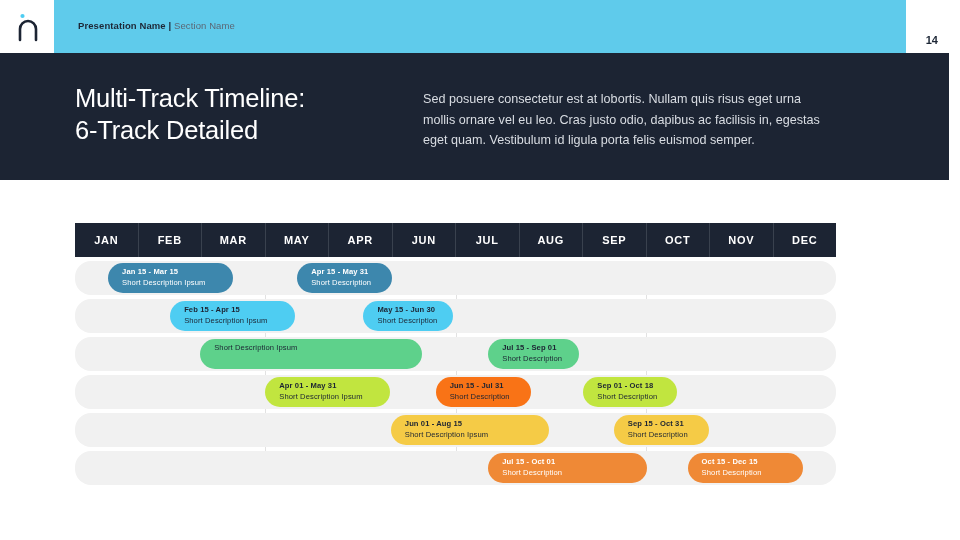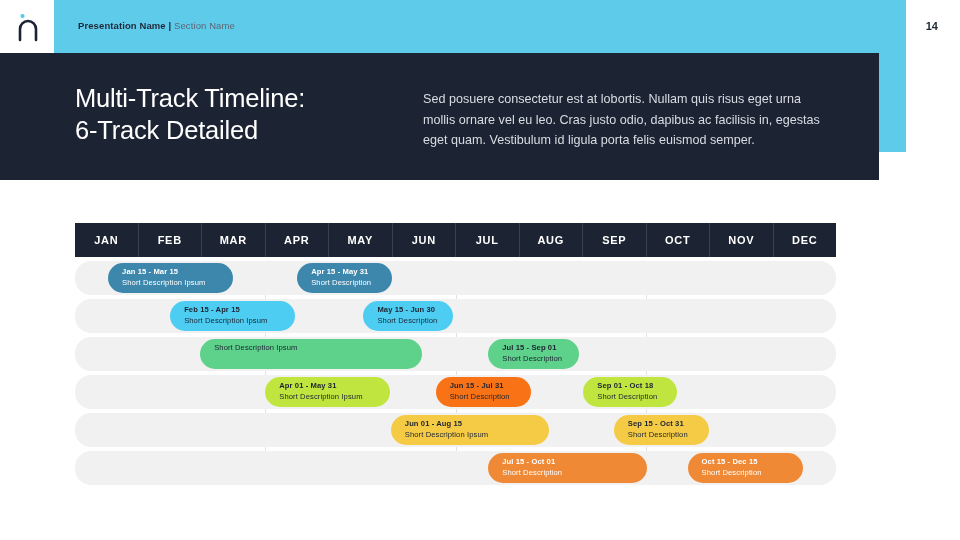--- a/index.html
+++ b/index.html
@@ -48,32 +48,32 @@
     letter-spacing: .1px;
     white-space: nowrap;
   }
   .brand-strong { color: #1d2736; font-weight: bold; }
   .brand-sep { color: #1d2736; font-weight: bold; }
   .brand-light { color: #5b6775; }
 
   .page-num {
     position: absolute;
     right: 22px;
-    top: 20px;
+    top: 34px;
     font-size: 11px;
     font-weight: bold;
     color: #1d2736;
   }
 
   
   .dark-panel {
     position: absolute;
     left: 0;
     top: 53px;
-    width: 879px;
+    width: 949px;
     height: 127px;
     background: #1c2433;
   }
   .deck-title {
     position: absolute;
     left: 75px;
     top: 29px;
     width: 330px;
     color: #ffffff;
     font-size: 25.5px;
@@ -195,22 +195,22 @@
 6-Track Detailed</div>
   <div class="deck-body">Sed posuere consectetur est at lobortis. Nullam quis risus eget urna mollis ornare vel eu leo. Cras justo odio, dapibus ac facilisis in, egestas eget quam. Vestibulum id ligula porta felis euismod semper.</div>
 </div>
 
 <div class="timeline">
 
   <div class="month-header" id="month-header">
       <div class="month-cell">JAN</div>
       <div class="month-cell">FEB</div>
       <div class="month-cell">MAR</div>
+      <div class="month-cell">MAY</div>
       <div class="month-cell">APR</div>
-      <div class="month-cell">MAY</div>
       <div class="month-cell">JUN</div>
       <div class="month-cell">JUL</div>
       <div class="month-cell">AUG</div>
       <div class="month-cell">SEP</div>
       <div class="month-cell">OCT</div>
       <div class="month-cell">NOV</div>
       <div class="month-cell">DEC</div>
     </div>
 
   <div class="tracks" id="tracks">

